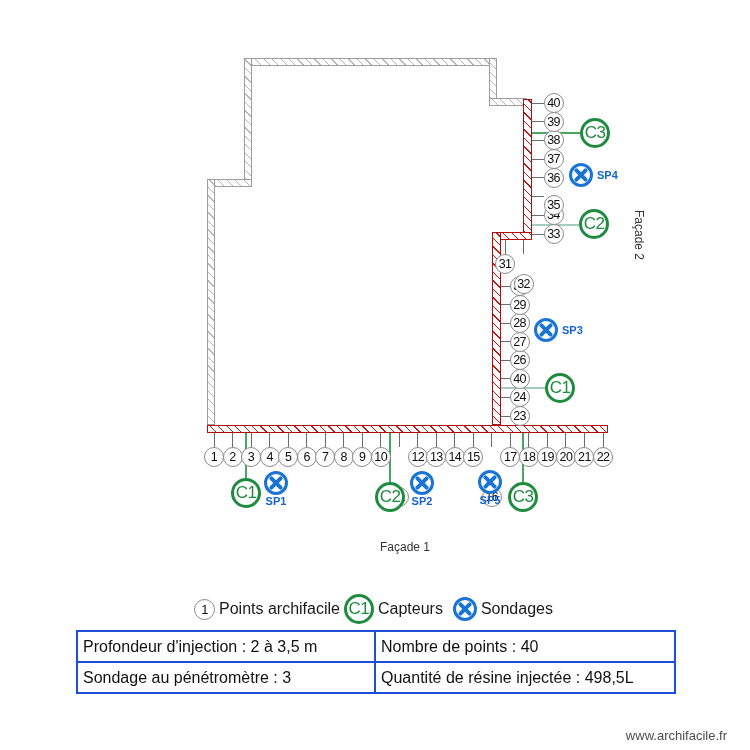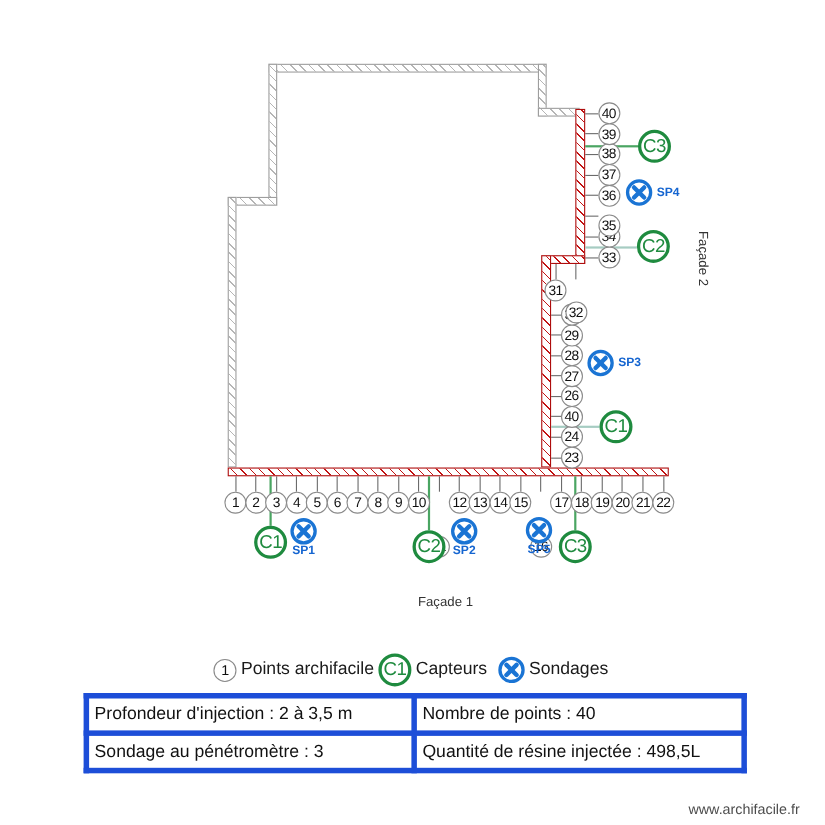--- a/index.html
+++ b/index.html
@@ -66,21 +66,21 @@
   #legend .capteur.legend-sym{position:static;transform:none;}
   #legend .sondage.legend-sym{position:static;transform:none;}
   #legend .lg-text{margin-left:4px;margin-right:4px;white-space:nowrap;}
   
   #summary{
     position:absolute;left:76px;top:630px;width:598px;z-index:4;
     border-collapse:collapse;table-layout:fixed;
     font-size:16px;color:#111;
   }
   #summary td{
-    border:5px solid #1d4ed8;height:29px;padding:0 0 0 5px;
+    border:2px solid #1d4ed8;height:29px;padding:0 0 0 5px;
     overflow:hidden;white-space:nowrap;
   }
   #summary{border:2px solid #4a4a4a;}
   
   #site-url{position:absolute;right:23px;top:728px;font-size:13px;color:#4d4d4d;z-index:4;}
 </style>
 </head>
 <body>
 
 <div id="canvas">

